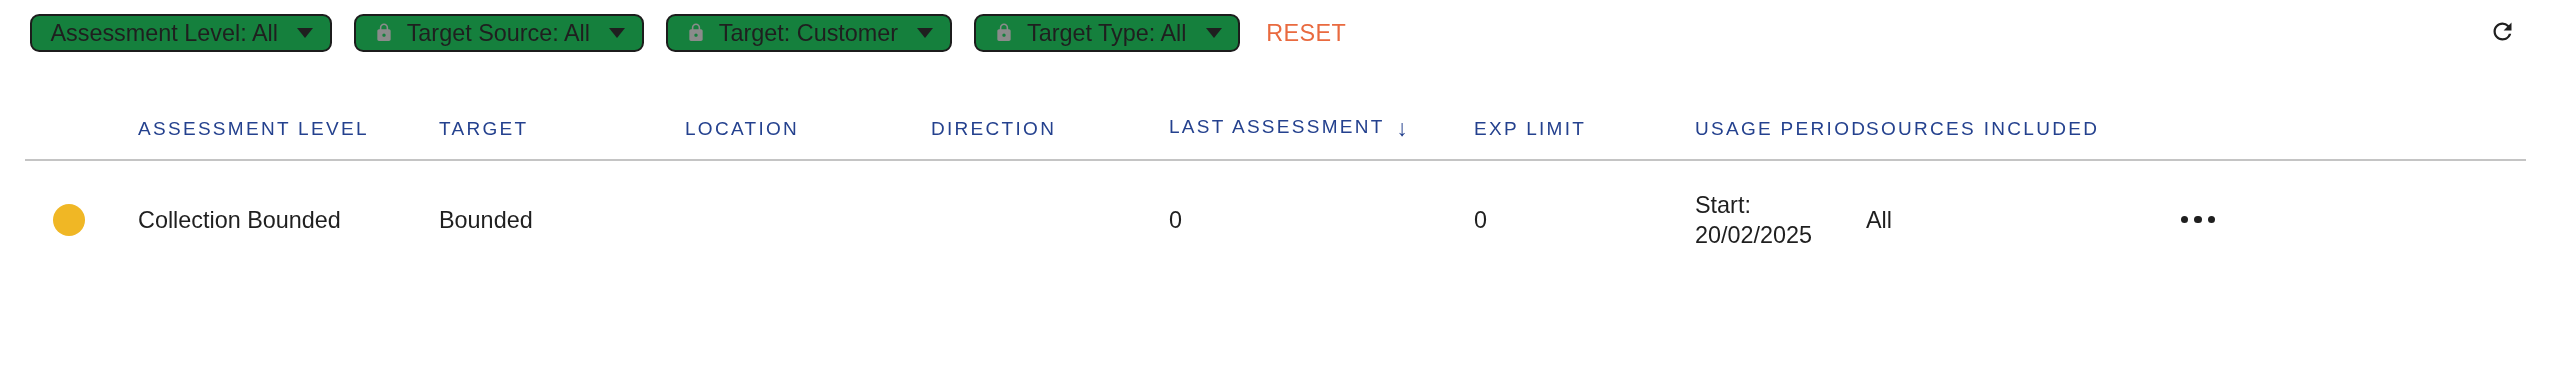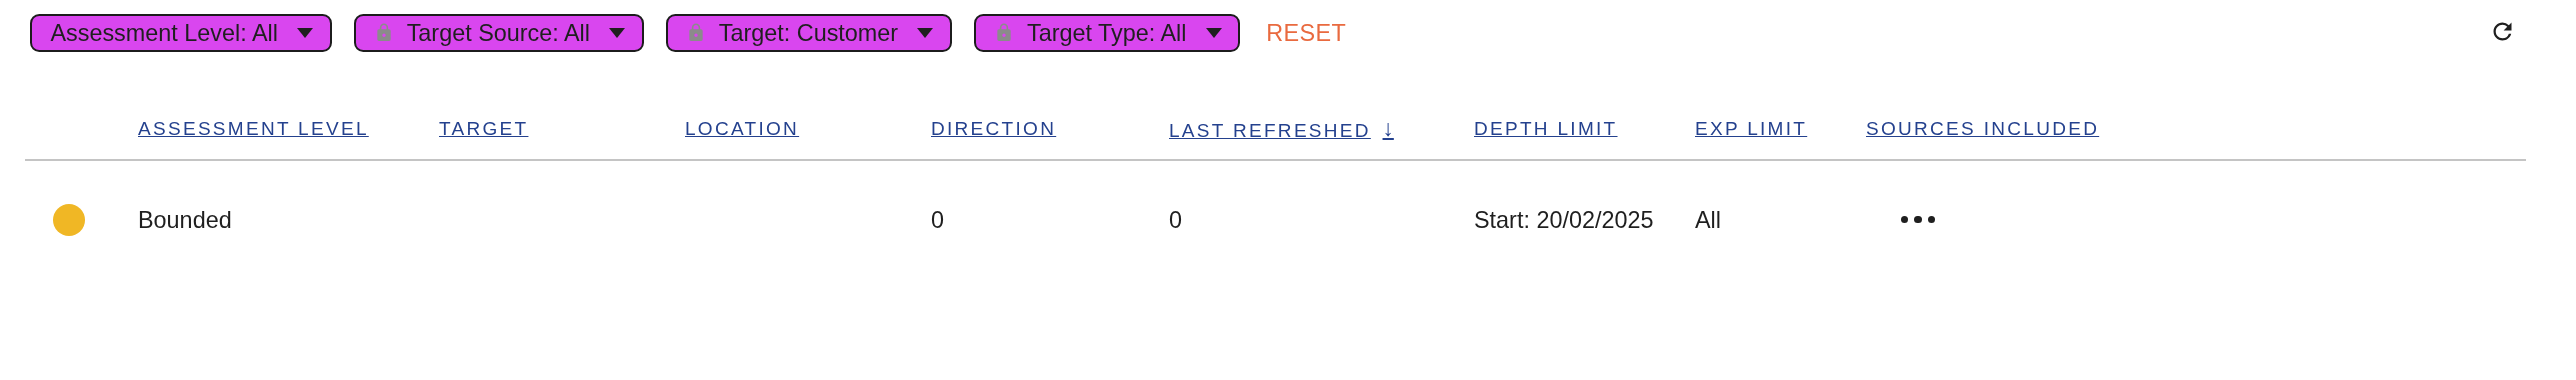--- a/index.html
+++ b/index.html
@@ -13,21 +13,21 @@
 
   
   .filter-bar {
     position:absolute; top:14px; left:30px;
     display:flex; align-items:center; gap:22px; height:38px;
   }
   .chip {
     display:flex; align-items:center; gap:12.5px;
     height:38px; padding:0 16.7px 0 18.4px;
     border:2.1px solid #1c1c1c; border-radius:9.2px;
-    background:#d946ef; font-size:23.4px; color:#1f1f1f;
+    background:#15803d; font-size:23.4px; color:#1f1f1f;
     white-space:nowrap; cursor:pointer;
   }
   .lock-wrap { width:20px; height:23.4px; display:flex; align-items:center; }
   .lock-wrap svg { width:20px; height:23.4px; }
   .caret {
     width:0; height:0; margin-left:6.7px;
     border-left:8.4px solid transparent;
     border-right:8.4px solid transparent;
     border-top:10px solid #1f1f1f;
   }
@@ -45,21 +45,21 @@
   .table { position:absolute; top:98px; left:25px; width:2501px; }
   .grid-row {
     display:grid;
     grid-template-columns:113px 301px 246px 246px 238px 305px 221px 171px 280px 276px 1fr;
     align-items:center;
   }
   .header-row { height:61px; }
   .header-cell {
     color:#24418E; font-size:19px; font-weight:500;
     letter-spacing:2.3px; white-space:nowrap;
-    display:flex; align-items:flex-end; cursor:pointer;text-decoration:underline;
+    display:flex; align-items:flex-start; cursor:pointer;
   }
   .sort-arrow { font-size:22.6px; letter-spacing:0; margin-left:11.7px; font-weight:400; }
   .divider { border:none; border-top:2.5px solid #c4c4c4; height:0; }
   .data-row { height:117px; font-size:23.4px; color:#1f1f1f; }
   .cell { line-height:30px; }
   .status-dot {
     width:32px; height:32px; border-radius:50%;
     margin-left:28px;
   }
   .loc-text { max-width:194px; word-break:break-all; }
@@ -129,41 +129,42 @@
     <div class="header-cell">
         <span>TARGET</span>
       </div>
     <div class="header-cell">
         <span>LOCATION</span>
       </div>
     <div class="header-cell">
         <span>DIRECTION</span>
       </div>
     <div class="header-cell">
-      <span>LAST REFRESHED</span>
+      <span>LAST ASSESSMENT</span>
       <span class="sort-arrow">↓</span>
     </div>
     <div class="header-cell">
-        <span>DEPTH LIMIT</span>
+        <span>EXP LIMIT</span>
       </div>
     <div class="header-cell">
-        <span>EXP LIMIT</span>
+        <span>USAGE PERIOD</span>
       </div>
     <div class="header-cell">
         <span>SOURCES INCLUDED</span>
       </div>
     <div></div>
   </div>
 
   <hr class="divider">
 
   <div class="grid-row data-row">
     <div>
       <div class="status-dot" style="background-color: rgb(240, 183, 37);"></div>
     </div>
+    <div class="cell">Collection Bounded</div>
     <div class="cell">Bounded</div>
     <div class="cell"></div>
     <div class="cell"></div>
     <div class="cell">0</div>
     <div class="cell">0</div>
     <div class="cell two-line">
       <div>Start: 20/02/2025</div>
     </div>
     <div class="cell">All</div>
     <div>

